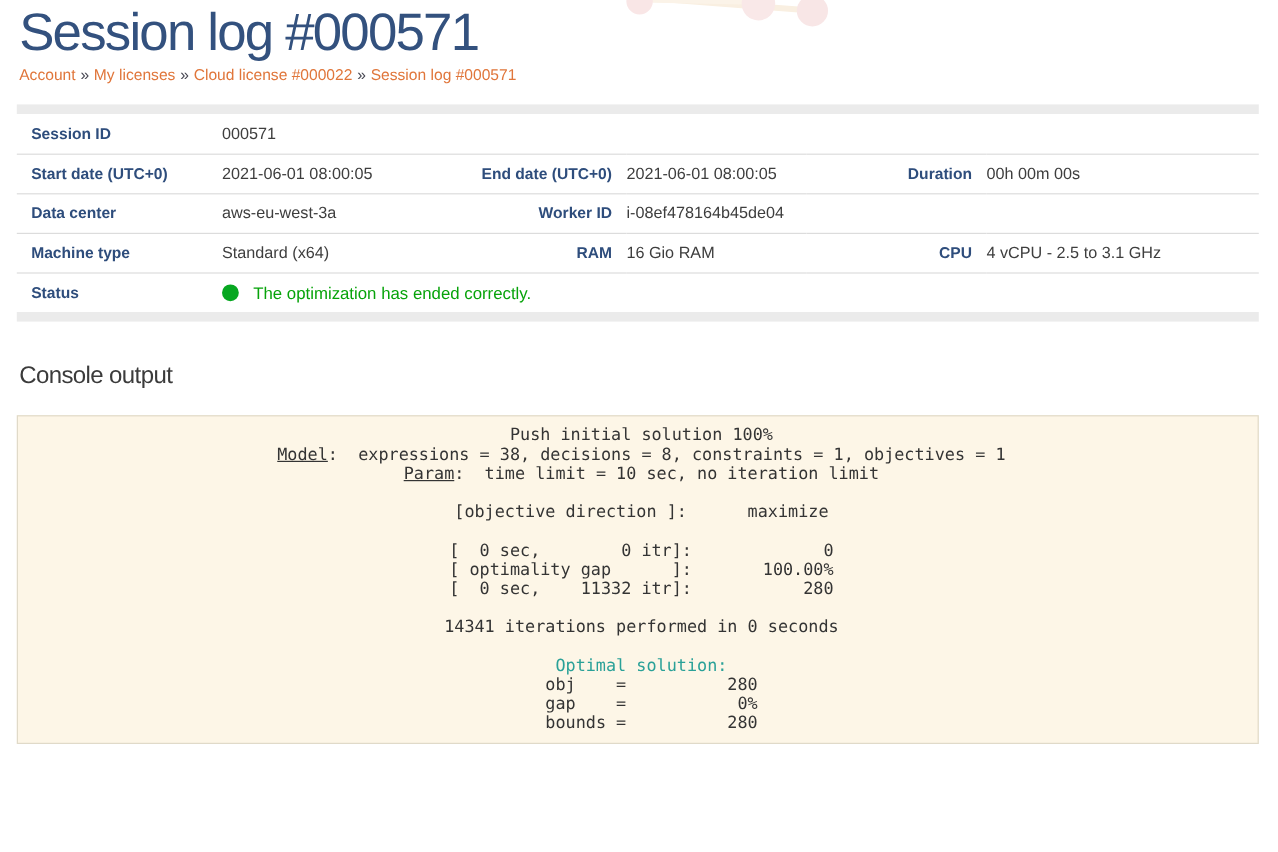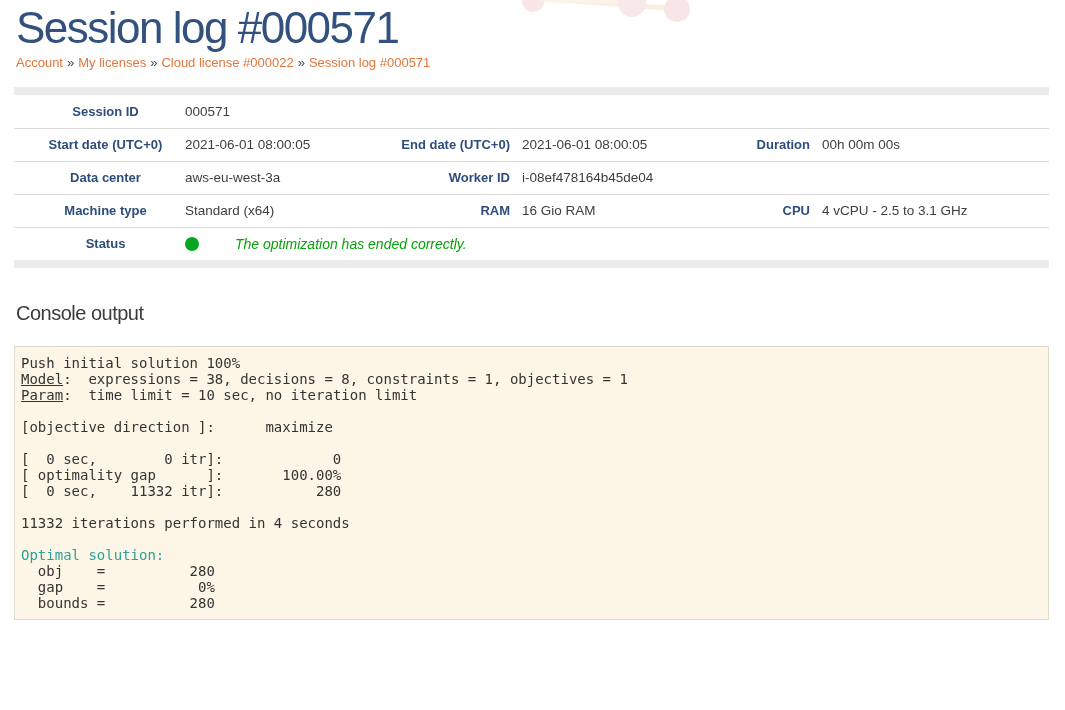--- a/index.html
+++ b/index.html
@@ -45,55 +45,54 @@
     height: 33px;
     border-bottom: 1px solid #dcdcdc;
     padding: 0;
     vertical-align: middle;
     white-space: nowrap; overflow: hidden;
   }
   table.info tbody tr:last-child td { border-bottom: none; }
   td.l {
     color: #2e4d7c; font-weight: bold; font-size: 13px;
   }
-  td.l.la { text-align: center; padding-left: 12px; }
+  td.l.la { text-align: left; padding-left: 12px; }
   td.l.ra { text-align: right; padding-right: 12px; }
   td.v { color: #3e3e3e; font-size: 13.5px; padding-left: 8px; }
   td.v.v1 { padding-left: 0; }
   .status-dot {
     display: inline-block;
     width: 14px; height: 14px; border-radius: 50%;
     background: #07a721;
     vertical-align: middle;
     margin-right: 12px;
   }
   .status-text {
-    color: #07a30a; font-style: italic; font-size: 14px;
+    color: #07a30a; font-size: 14px;
     vertical-align: middle;
-    margin-left: 24px;
   }
 
   h2.console-heading {
     margin: 34px 0 0 2px;
     font-size: 20px; line-height: 1.15;
     font-weight: 400; letter-spacing: -0.5px;
     color: #3b3b3b;
   }
 
   .console {
     margin-top: 21px;
     width: 1035px;
     background: #fdf6e7;
     border: 1px solid #e0dac9;
     padding: 8px 0 8px 6px;
     font-family: "DejaVu Sans Mono", "Liberation Mono", monospace;
     font-size: 14px; line-height: 16px;
     color: #343434;
   }
-  .console .cline { white-space: pre; height: 16px; }
+  .console .cline { white-space: pre; height: 16px; text-align: center; }
   .console .u { text-decoration: underline; }
   .console .teal { color: #2aa198; }
 </style>
 </head>
 <body>
 
 <svg class="deco" width="300" height="30" viewBox="0 0 300 30">
   <line x1="55" y1="-2" x2="199" y2="9" stroke="#f9efe1" stroke-width="5"></line>
   <line x1="53" y1="0" x2="152" y2="2" stroke="#fbf3e8" stroke-width="4"></line>
   <circle cx="53" cy="1" r="11" fill="#f9e6e6"></circle>
@@ -170,21 +169,21 @@
       <div class="cline"><span>Push initial solution 100%</span></div>
       <div class="cline"><span class="u">Model</span><span>:  expressions = 38, decisions = 8, constraints = 1, objectives = 1</span></div>
       <div class="cline"><span class="u">Param</span><span>:  time limit = 10 sec, no iteration limit</span></div>
       <div class="cline"><span></span></div>
       <div class="cline"><span>[objective direction ]:      maximize</span></div>
       <div class="cline"><span></span></div>
       <div class="cline"><span>[  0 sec,        0 itr]:             0</span></div>
       <div class="cline"><span>[ optimality gap      ]:       100.00%</span></div>
       <div class="cline"><span>[  0 sec,    11332 itr]:           280</span></div>
       <div class="cline"><span></span></div>
-      <div class="cline"><span>11332 iterations performed in 4 seconds</span></div>
+      <div class="cline"><span>14341 iterations performed in 0 seconds</span></div>
       <div class="cline"><span></span></div>
       <div class="cline"><span class="teal">Optimal solution:</span></div>
       <div class="cline"><span>  obj    =          280</span></div>
       <div class="cline"><span>  gap    =           0%</span></div>
       <div class="cline"><span>  bounds =          280</span></div>
     </div>
 
 </div>
 
 </body></html>

